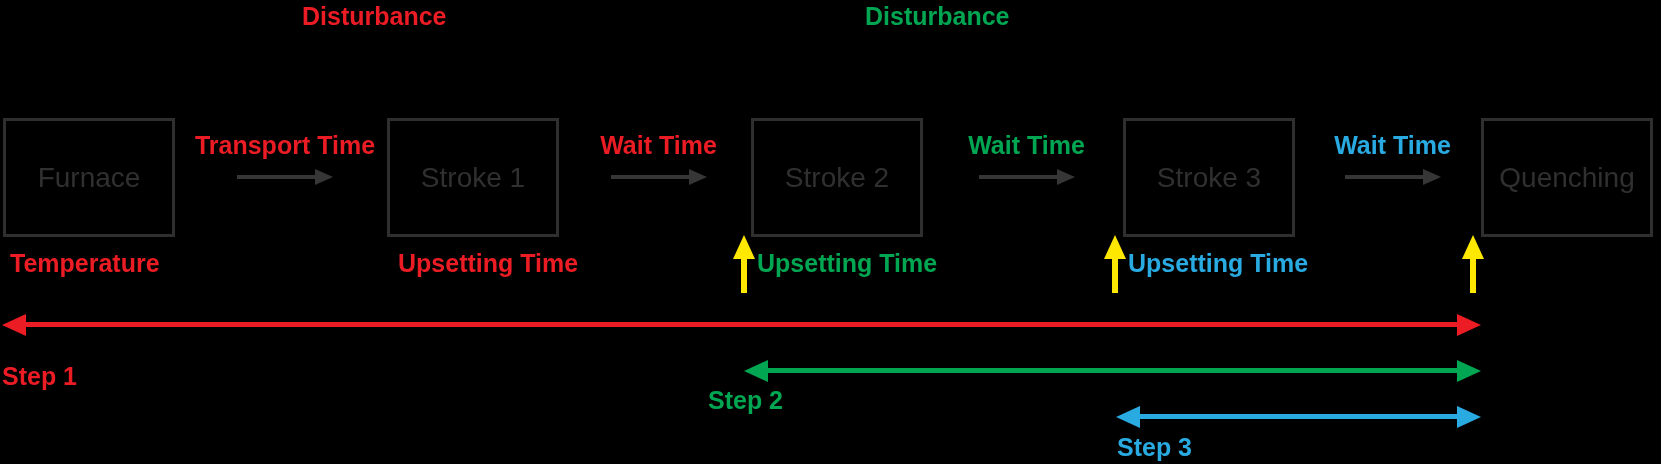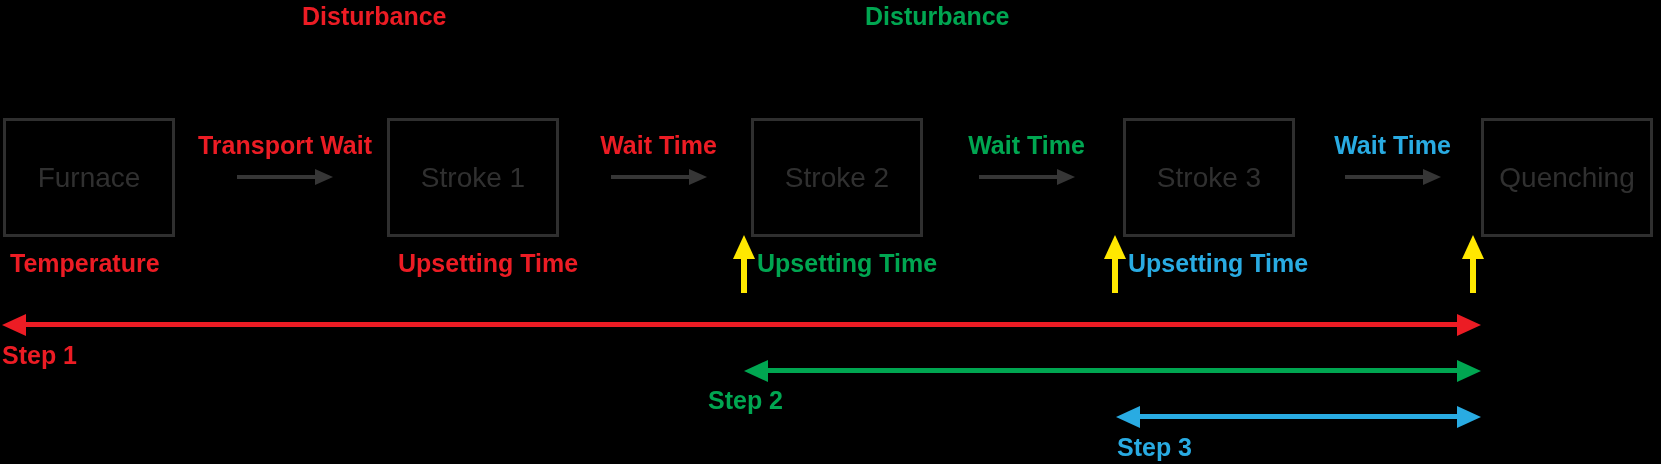--- a/index.html
+++ b/index.html
@@ -73,21 +73,21 @@
     <span class="box-label">Stroke 2</span>
   </div>
   <div class="box" style="left:1123px">
     <span class="box-label">Stroke 3</span>
   </div>
   <div class="box" style="left:1481px">
     <span class="box-label">Quenching</span>
   </div>
 
   <div class="trans" style="left:183px;width:204px">
-    <div class="trans-label c-red">Transport Wait</div>
+    <div class="trans-label c-red">Transport Time</div>
     <div class="harrow">
         <div class="hline"></div>
         <div class="hhead"></div>
       </div>
   </div>
   <div class="trans" style="left:566px;width:185px">
     <div class="trans-label c-red">Wait Time</div>
     <div class="harrow">
         <div class="hline"></div>
         <div class="hhead"></div>
@@ -135,17 +135,17 @@
     <div class="head-l"></div>
       <div class="line"></div>
       <div class="head-r"></div>
   </div>
   <div class="dbl c-blue" style="left:1116px;top:406px;width:365px">
     <div class="head-l"></div>
       <div class="line"></div>
       <div class="head-r"></div>
   </div>
 
-  <div class="lbl c-red" style="left:2px;top:343px">Step 1</div>
+  <div class="lbl c-red" style="left:2px;top:364px">Step 1</div>
   <div class="lbl c-green" style="left:708px;top:388px">Step 2</div>
   <div class="lbl c-blue" style="left:1117px;top:435px">Step 3</div>
 
 </div>
 
 </body></html>

